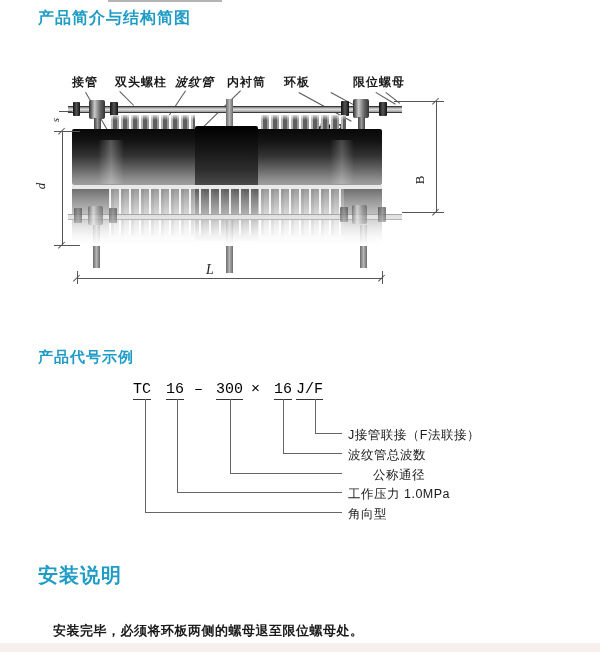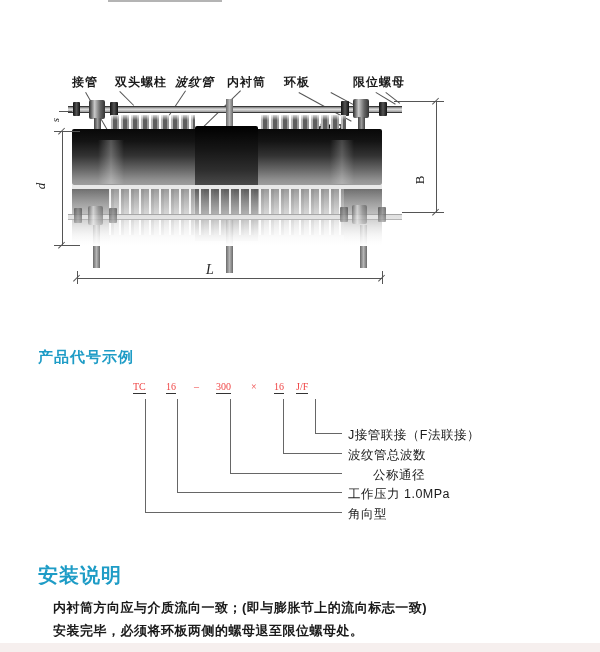--- a/index.html
+++ b/index.html
@@ -13,32 +13,33 @@
   .vline{position:absolute;background:#555;width:1px;}
   .dimtxt{font-family:"Liberation Serif",serif;font-style:italic;color:#222;}
   .rot{transform:rotate(-90deg);transform-origin:center;}
   .nut-dark{position:absolute;background:linear-gradient(90deg,#101010,#555 50%,#101010);border-radius:1px;}
   .nut-big{position:absolute;background:linear-gradient(90deg,#2a2a2a,#c8c8c8 35%,#666 70%,#333);border-radius:2px;}
   .stem{position:absolute;background:linear-gradient(90deg,#444,#999 50%,#444);}
   .stud{position:absolute;background:linear-gradient(90deg,#6a6a6a,#b5b5b5 50%,#6a6a6a);}
   .ribs{position:absolute;height:16px;
         background:repeating-linear-gradient(90deg,rgba(0,0,0,0) 0 2px,#b5b5b5 2px 4px,#5e5e5e 4px 8px,#999 8px 10px);}
   .ribfade{position:absolute;height:5px;background:linear-gradient(180deg,#fff,rgba(255,255,255,0));opacity:.75;}
-  .code-part{position:absolute;top:381px;font-family:Liberation Serif, serif;font-size:10px;color:#ef4444;}
+  .code-part{position:absolute;top:381px;font-family:Liberation Mono, monospace;font-size:15px;color:#000000;}
   .u{border-bottom:1px solid #333;padding-bottom:1px;}
   .callout{position:absolute;left:348px;font-size:12.5px;color:#1a1a1a;white-space:nowrap;letter-spacing:0.5px;}
   .para{position:absolute;left:53px;font-size:13px;font-weight:bold;color:#1a1a1a;white-space:nowrap;letter-spacing:0.5px;}
 </style>
 </head>
 <body>
 
 <div id="page">
 
   <div class="abs" style="left:108px;top:0;width:114px;height:2px;background:#6a6a6a;opacity:.5;"></div>
 
+  <h1 class="sec abs" style="left:38px;top:8px;">产品简介与结构简图</h1>
 
   <div class="part-label abs" style="left:72px;top:74px;">接管</div>
   <div class="part-label abs" style="left:115px;top:74px;">双头螺柱</div>
   <div class="part-label abs" style="left:175px;top:74px;font-style:italic;">波纹管</div>
   <div class="part-label abs" style="left:227px;top:74px;">内衬筒</div>
   <div class="part-label abs" style="left:284px;top:74px;font-family:Liberation Mono, monospace;">环板</div>
   <div class="part-label abs" style="left:319px;top:74px;margin-top:48px;">螺母</div>
   <div class="part-label abs" style="left:353px;top:74px;">限位螺母</div>
 
   <div class="line" style="left:86px;top:92px;width:43px;height:1px;transform:rotate(60deg);"></div>
@@ -145,17 +146,16 @@
   <div class="hline" style="left:315px;top:433px;width:27px;background:#666;"></div>
 
   <div class="callout" style="top:427px;">J接管联接（F法联接）</div>
   <div class="callout" style="top:447px;">波纹管总波数</div>
   <div class="callout" style="top:467px;margin-left:25px;">公称通径</div>
   <div class="callout" style="top:486px;">工作压力 1.0MPa</div>
   <div class="callout" style="top:506px;">角向型</div>
 
   <h1 class="sec abs" style="left:38px;top:562px;font-size:20px;">安装说明</h1>
 
-  <div class="para" style="top:599px;">内衬筒方向应与介质流向一致；(即与膨胀节上的流向标志一致)</div>
   <div class="para" style="top:622px;">安装完毕，必须将环板两侧的螺母退至限位螺母处。</div>
 
   <div class="abs" style="left:0;top:643px;width:600px;height:9px;background:#f6efee;"></div>
 </div>
 
 </body></html>

